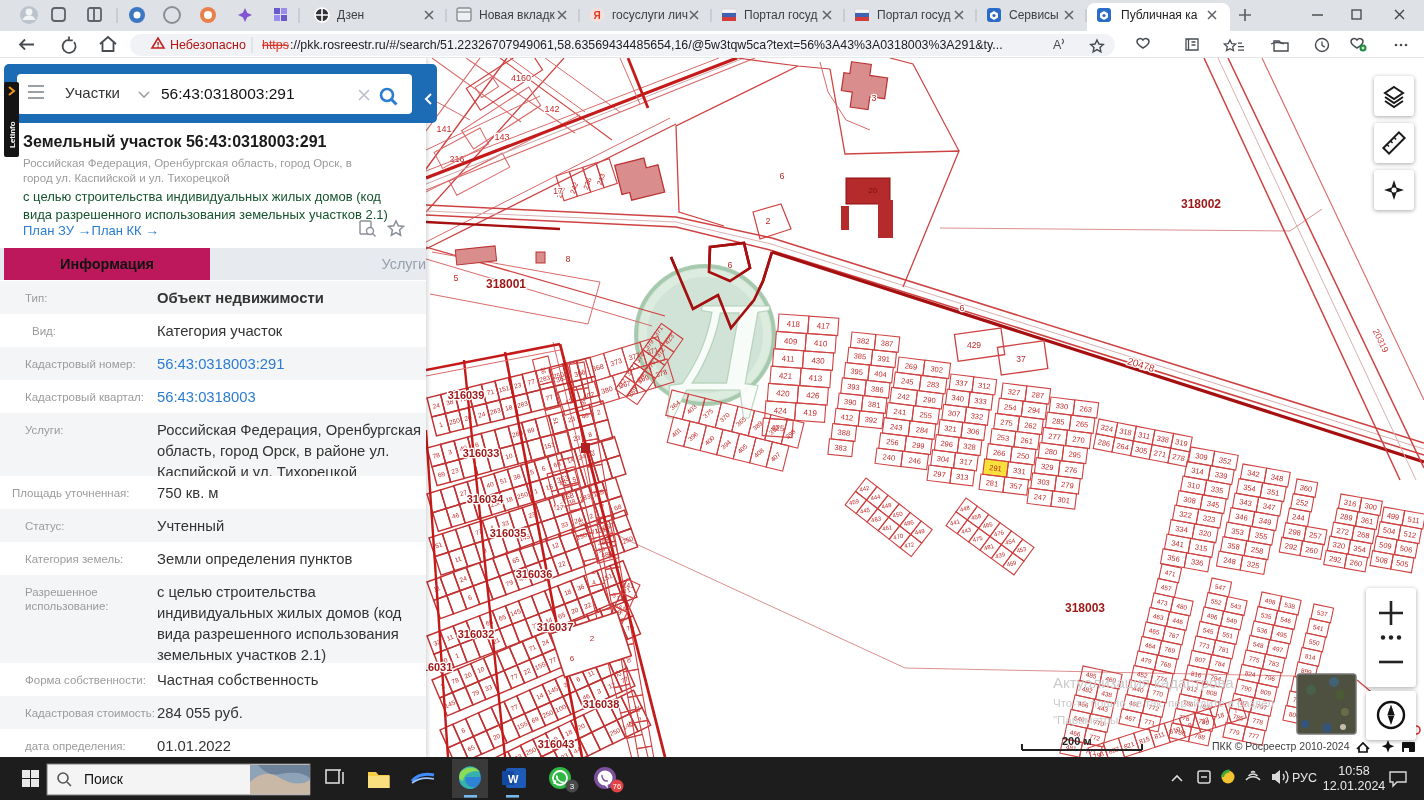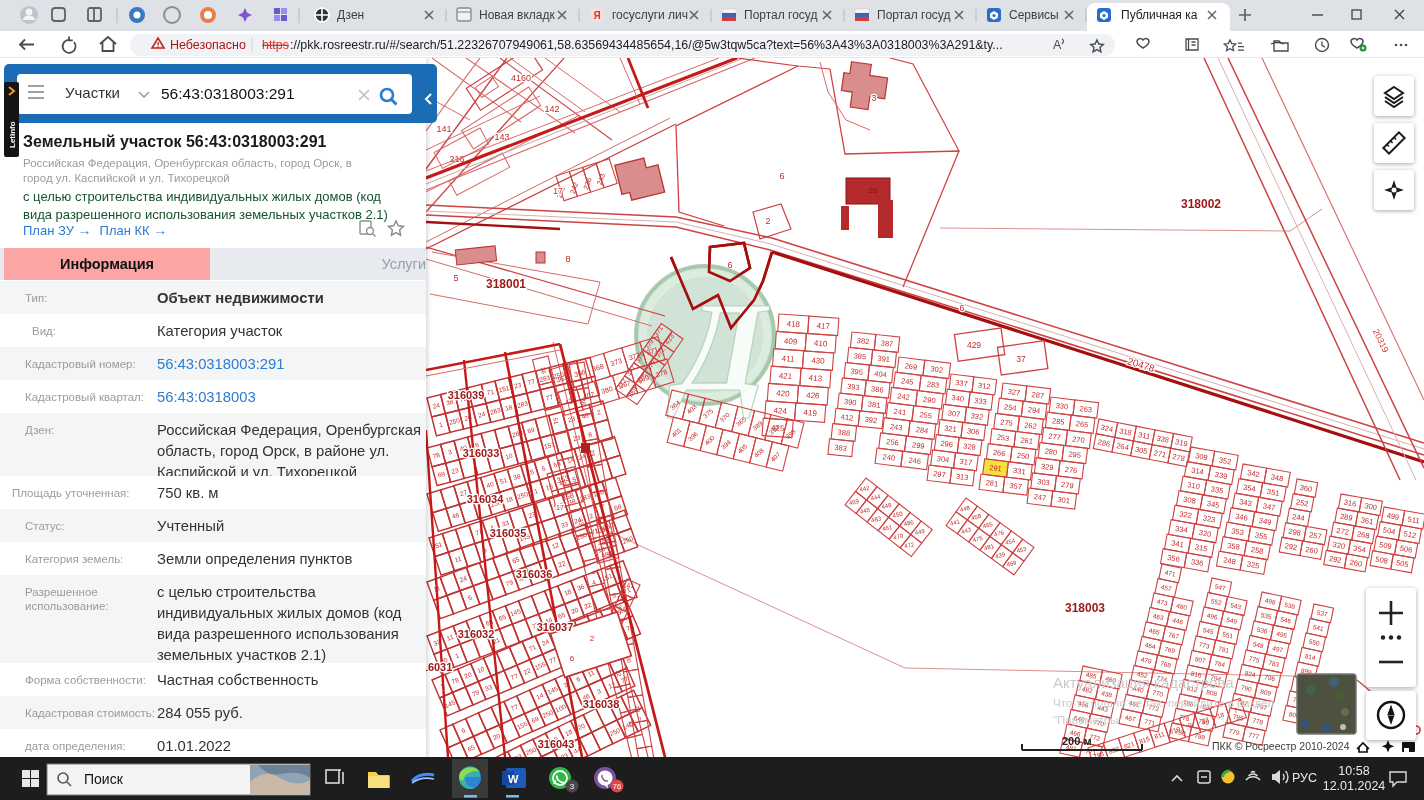--- a/index.html
+++ b/index.html
@@ -1344,44 +1344,44 @@
     <path d="M431 36 l-5 5 5 5" stroke="#ffffff" stroke-width="2" fill="none"></path>
   </svg>
 <div style="position:absolute;left:4px;top:82px;width:15px;height:75px;background:#141414;border-radius:2px"></div>
 <svg style="position:absolute;left:4px;top:82px" width="15" height="75">
     <path d="M5 5 l5 4 -5 4" stroke="#f59a23" stroke-width="2" fill="none"></path>
     <text x="11" y="66" font-size="8" fill="#fff" font-weight="bold" transform="rotate(-90 11 66)" font-family="'Liberation Sans',sans-serif">Letinfo</text>
   </svg>
 <div style="position:absolute;left:23px;top:133px;width:380px;font:bold 16px 'Liberation Sans',sans-serif;color:#1a1a1a">Земельный участок 56:43:0318003:291</div>
 <div style="position:absolute;left:23px;top:156px;width:360px;font:11.5px 'Liberation Sans',sans-serif;color:#9b9b9b;line-height:15px">Российская Федерация, Оренбургская область, город Орск, в город ул. Каспийской и ул. Тихорецкой</div>
 <div style="position:absolute;left:23px;top:188px;width:370px;font:13px 'Liberation Sans',sans-serif;color:#14532d;line-height:18px">с целью строительства индивидуальных жилых домов (код вида разрешенного использования земельных участков 2.1)</div>
-<div style="position:absolute;left:23px;top:222px;font:13px 'Liberation Sans',sans-serif;color:#2b7cd3">План ЗУ <span style="font-size:14px">→</span><span style="margin-left:8px">План КК <span style="font-size:14px">→</span></span></div>
+<div style="position:absolute;left:23px;top:222px;font:13px 'Liberation Sans',sans-serif;color:#2b7cd3">План ЗУ <span style="font-size:14px">→</span><span style="margin-left:0">План КК <span style="font-size:14px">→</span></span></div>
 <svg style="position:absolute;left:358px;top:219px" width="50" height="20">
     <rect x="2" y="2" width="11" height="13" rx="1" fill="none" stroke="#8a9097" stroke-width="1.4"></rect>
     <circle cx="12" cy="12" r="3.5" fill="#fff" stroke="#8a9097" stroke-width="1.4"></circle>
     <path d="M14.5 14.5 l3 3" stroke="#8a9097" stroke-width="1.4"></path>
     <path d="M38 2 l2.3 4.8 5.2 .6 -3.9 3.6 1 5.2 -4.6 -2.6 -4.6 2.6 1 -5.2 -3.9 -3.6 5.2 -.6 z" fill="none" stroke="#8a9097" stroke-width="1.5"></path>
   </svg>
 <div style="position:absolute;left:0px;top:248px;width:426px;height:32px;background:#e7eaee"></div>
-<div style="position:absolute;left:4px;top:248px;width:206px;height:32px;background:#fca5a5;text-align:center;font:bold 14.5px 'Liberation Sans',sans-serif;color:#111;line-height:32px">Информация</div>
+<div style="position:absolute;left:4px;top:248px;width:206px;height:32px;background:#be185d;text-align:center;font:bold 14.5px 'Liberation Sans',sans-serif;color:#111;line-height:32px">Информация</div>
 <div style="position:absolute;left:210px;top:248px;width:216px;height:32px;text-align:right;font:14.5px 'Liberation Sans',sans-serif;color:#98a1ad;line-height:32px">Услуги</div>
 <div style="position:absolute;left:0;top:281px;width:426px;height:33px;background:#f4f5f6"></div>
 <div style="position:absolute;left:25px;top:291px;width:132px;font:11.5px 'Liberation Sans',sans-serif;color:#9b9b9b;line-height:14px">Тип:</div>
 <div style="position:absolute;left:157px;top:288px;white-space:nowrap;font:14.8px 'Liberation Sans',sans-serif;color:#333;line-height:21px"><b style="font-weight:bold">Объект недвижимости</b></div>
 <div style="position:absolute;left:0;top:314px;width:426px;height:33px;background:#ffffff"></div>
 <div style="position:absolute;left:32px;top:324px;width:132px;font:11.5px 'Liberation Sans',sans-serif;color:#9b9b9b;line-height:14px">Вид:</div>
 <div style="position:absolute;left:157px;top:321px;white-space:nowrap;font:14.8px 'Liberation Sans',sans-serif;color:#333;line-height:21px">Категория участок</div>
 <div style="position:absolute;left:0;top:347px;width:426px;height:33px;background:#f4f5f6"></div>
 <div style="position:absolute;left:25px;top:357px;width:132px;font:11.5px 'Liberation Sans',sans-serif;color:#9b9b9b;line-height:14px">Кадастровый номер:</div>
 <div style="position:absolute;left:157px;top:354px;white-space:nowrap;font:14.8px 'Liberation Sans',sans-serif;color:#333;line-height:21px"><span style="color:#2b7cd3">56:43:0318003:291</span></div>
 <div style="position:absolute;left:0;top:380px;width:426px;height:33px;background:#ffffff"></div>
 <div style="position:absolute;left:25px;top:390px;width:132px;font:11.5px 'Liberation Sans',sans-serif;color:#9b9b9b;line-height:14px">Кадастровый квартал:</div>
 <div style="position:absolute;left:157px;top:387px;white-space:nowrap;font:14.8px 'Liberation Sans',sans-serif;color:#333;line-height:21px"><span style="color:#2b7cd3">56:43:0318003</span></div>
 <div style="position:absolute;left:0;top:413px;width:426px;height:63px;background:#f4f5f6"></div>
-<div style="position:absolute;left:25px;top:423px;width:132px;font:11.5px 'Liberation Sans',sans-serif;color:#9b9b9b;line-height:14px">Дзен:</div>
+<div style="position:absolute;left:25px;top:423px;width:132px;font:11.5px 'Liberation Sans',sans-serif;color:#9b9b9b;line-height:14px">Услуги:</div>
 <div style="position:absolute;left:157px;top:420px;white-space:nowrap;font:14.8px 'Liberation Sans',sans-serif;color:#333;line-height:21px">Российская Федерация, Оренбургская<br>область, город Орск, в районе ул.<br>Каспийской и ул. Тихорецкой</div>
 <div style="position:absolute;left:0;top:476px;width:426px;height:33px;background:#ffffff"></div>
 <div style="position:absolute;left:12px;top:486px;width:132px;font:11.5px 'Liberation Sans',sans-serif;color:#9b9b9b;line-height:14px">Площадь уточненная:</div>
 <div style="position:absolute;left:157px;top:483px;white-space:nowrap;font:14.8px 'Liberation Sans',sans-serif;color:#333;line-height:21px">750 кв. м</div>
 <div style="position:absolute;left:0;top:509px;width:426px;height:33px;background:#f4f5f6"></div>
 <div style="position:absolute;left:25px;top:519px;width:132px;font:11.5px 'Liberation Sans',sans-serif;color:#9b9b9b;line-height:14px">Статус:</div>
 <div style="position:absolute;left:157px;top:516px;white-space:nowrap;font:14.8px 'Liberation Sans',sans-serif;color:#333;line-height:21px">Учтенный</div>
 <div style="position:absolute;left:0;top:542px;width:426px;height:33px;background:#ffffff"></div>
 <div style="position:absolute;left:25px;top:552px;width:132px;font:11.5px 'Liberation Sans',sans-serif;color:#9b9b9b;line-height:14px">Категория земель:</div>
 <div style="position:absolute;left:157px;top:549px;white-space:nowrap;font:14.8px 'Liberation Sans',sans-serif;color:#333;line-height:21px">Земли определения пунктов</div>

